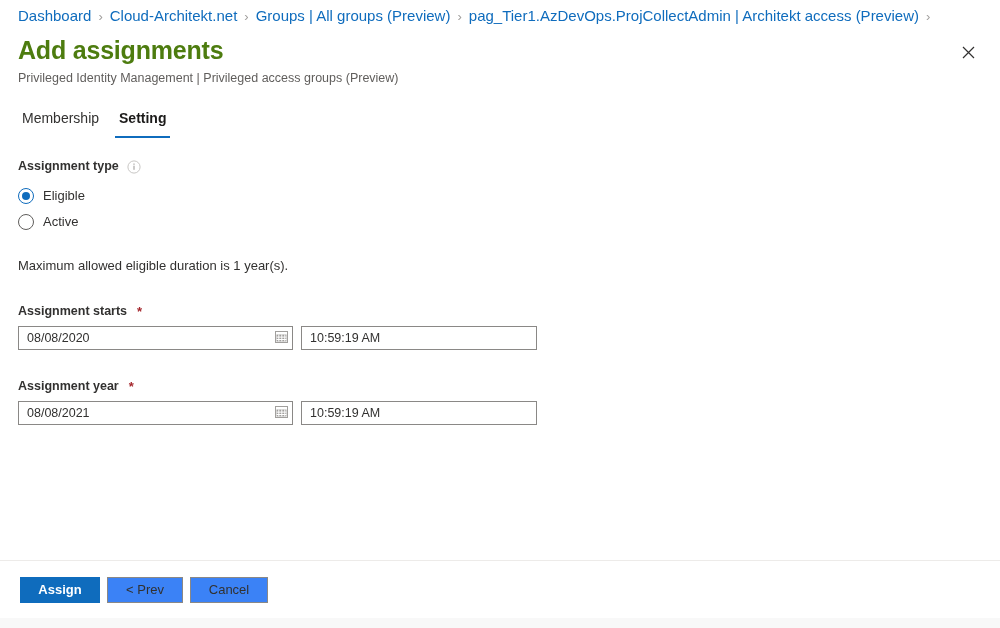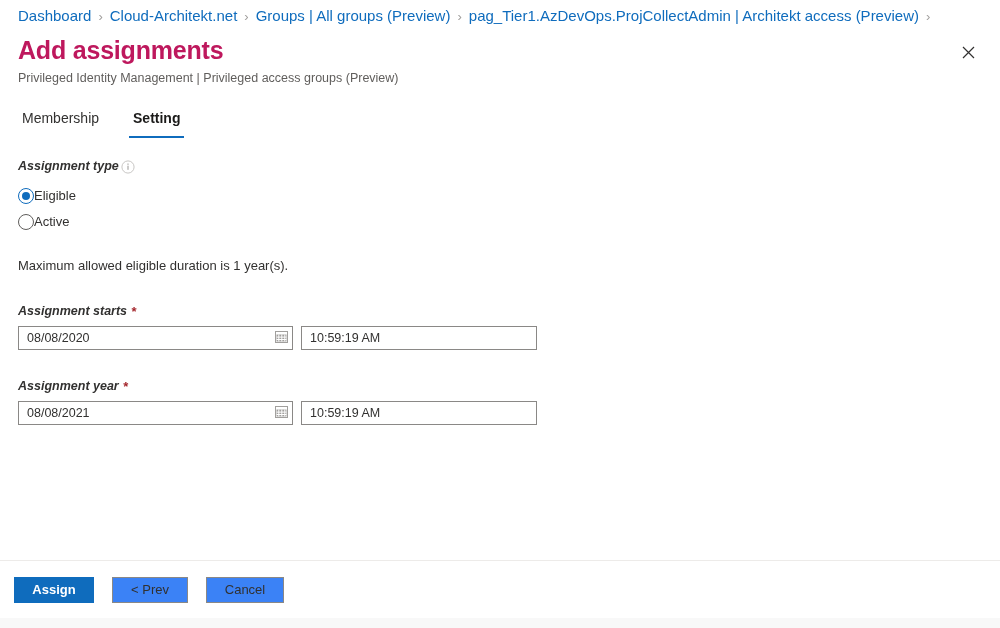--- a/index.html
+++ b/index.html
@@ -67,40 +67,40 @@
   .header {
     position: absolute;
     top: 34px;
     left: 18px;
     right: 60px;
   }
   .page-title {
     font-size: 25px;
     line-height: 32px;
     font-weight: 600;
-    color: #be185d;
+    color: #4d7c0f;
     margin: 0;
     letter-spacing: -0.2px;
   }
   .page-subtitle {
     font-size: 12.5px;
     line-height: 17px;
     color: #605e5c;
     margin: 4px 0 0 0;
   }
 
   
   .tabs {
     position: absolute;
     top: 104px;
     left: 18px;
     right: 0;
     display: flex;
     align-items: flex-end;
-    gap: 26px;
+    gap: 12px;
   }
   .tab {
     position: relative;
     padding: 4px 4px 10px 4px;
     font-size: 14px;
     line-height: 20px;
     color: #323130;
     cursor: pointer;
     background: none;
     border: none;
@@ -127,22 +127,21 @@
     left: 18px;
     right: 18px;
   }
   .field-label {
     font-size: 12.5px;
     line-height: 17px;
     font-weight: 600;
     color: #323130;
     display: flex;
     align-items: center;
-    gap: 2px;
-    font-style: italic;
+    gap: 8px;
   }
   .req-star {
     color: #a4262c;
     font-weight: 600;
     font-size: 13px;
     margin-left: 2px;
   }
   .info-icon {
     display: inline-flex;
     align-items: center;
@@ -152,20 +151,21 @@
     cursor: pointer;
   }
 
   
   .radio-group { margin-top: 8px; }
   .radio-row {
     display: flex;
     align-items: center;
     height: 26px;
     cursor: pointer;
+    gap: 9px;
   }
   .radio-mark {
     width: 16px;
     height: 16px;
     border-radius: 50%;
     border: 1px solid #605e5c;
     background: #ffffff;
     flex: 0 0 auto;
     position: relative;
   }
@@ -245,22 +245,22 @@
   .footer {
     position: absolute;
     left: 0;
     right: 0;
     bottom: 10px;
     height: 58px;
     border-top: 1px solid #edebe9;
     background: #ffffff;
     display: flex;
     align-items: center;
-    padding: 0 14px;
-    gap: 18px;
+    padding: 0 20px;
+    gap: 7px;
   }
   .footer::after {
     content: "";
     position: absolute;
     left: 0;
     right: 0;
     bottom: -10px;
     height: 10px;
     background: #f8f8f8;
   }

